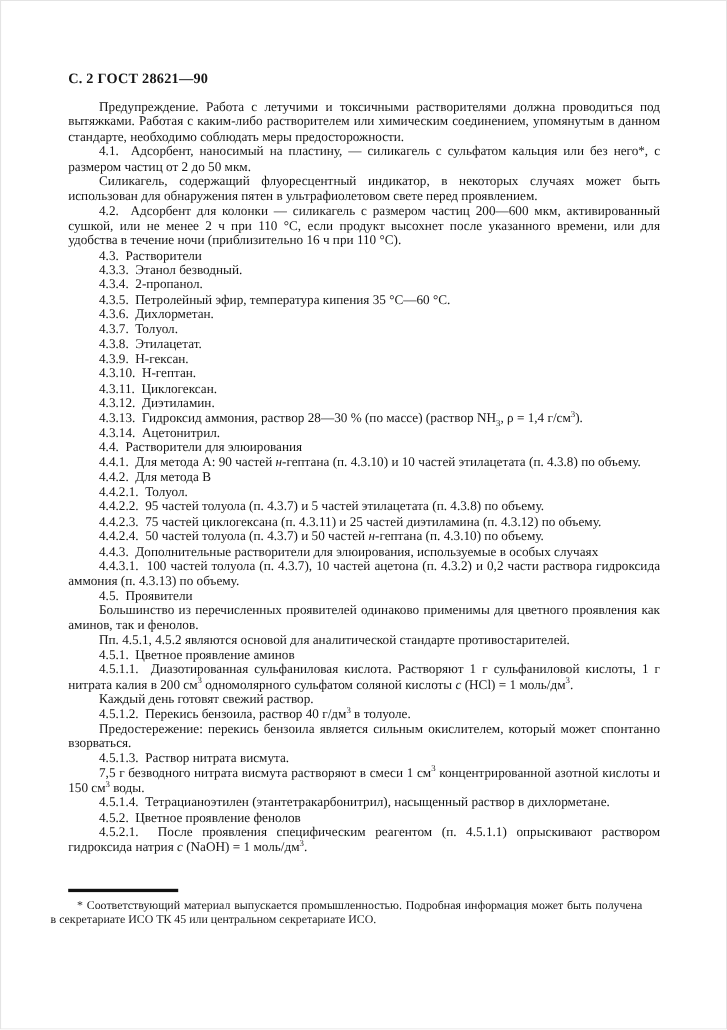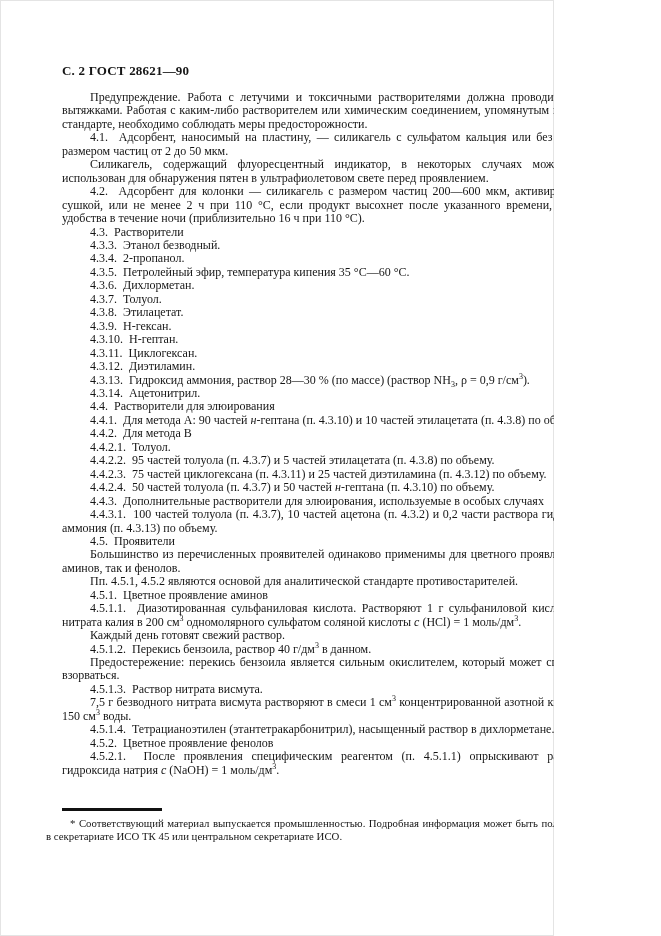--- a/index.html
+++ b/index.html
@@ -2,21 +2,21 @@
 <html><head>
 <meta charset="utf-8">
 <style>
   html, body {
     margin: 0;
     padding: 0;
     background: #ffffff;
   }
   .page {
     position: relative;
-    width: 554px;
+    width: 661px;
     height: 936px;
     background: #ffffff;
     box-shadow: inset 0 0 0 1px #e4e4e4;
     font-family: "Liberation Serif", "DejaVu Serif", serif;
     color: #161616;
     overflow: hidden;
   }
   .running-header {
     position: absolute;
     left: 62px;
@@ -79,38 +79,38 @@
       <p class="para"><span>4.3.3.&nbsp; Этанол безводный.</span></p>
       <p class="para"><span>4.3.4.&nbsp; 2-пропанол.</span></p>
       <p class="para"><span>4.3.5.&nbsp; Петролейный эфир, температура кипения 35 °С—60 °С.</span></p>
       <p class="para"><span>4.3.6.&nbsp; Дихлорметан.</span></p>
       <p class="para"><span>4.3.7.&nbsp; Толуол.</span></p>
       <p class="para"><span>4.3.8.&nbsp; Этилацетат.</span></p>
       <p class="para"><span>4.3.9.&nbsp; Н-гексан.</span></p>
       <p class="para"><span>4.3.10.&nbsp; Н-гептан.</span></p>
       <p class="para"><span>4.3.11.&nbsp; Циклогексан.</span></p>
       <p class="para"><span>4.3.12.&nbsp; Диэтиламин.</span></p>
-      <p class="para"><span>4.3.13.&nbsp; Гидроксид аммония, раствор 28—30 % (по массе) (раствор NH</span><sub>3</sub><span>, ρ = 0,9 г/см</span><sup>3</sup><span>).</span></p>
+      <p class="para"><span>4.3.13.&nbsp; Гидроксид аммония, раствор 28—30 % (по массе) (раствор NH</span><sub>3</sub><span>, ρ = 1,4 г/см</span><sup>3</sup><span>).</span></p>
       <p class="para"><span>4.3.14.&nbsp; Ацетонитрил.</span></p>
       <p class="para"><span class="b">4.4.&nbsp; Растворители для элюирования</span></p>
       <p class="para"><span>4.4.1.&nbsp; Для метода А: 90 частей </span><span class="i">н</span><span>-гептана (п. 4.3.10) и 10 частей этилацетата (п. 4.3.8) по объему.</span></p>
       <p class="para"><span>4.4.2.&nbsp; Для метода В</span></p>
       <p class="para"><span>4.4.2.1.&nbsp; Толуол.</span></p>
       <p class="para"><span>4.4.2.2.&nbsp; 95 частей толуола (п. 4.3.7) и 5 частей этилацетата (п. 4.3.8) по объему.</span></p>
       <p class="para"><span>4.4.2.3.&nbsp; 75 частей циклогексана (п. 4.3.11) и 25 частей диэтиламина (п. 4.3.12) по объему.</span></p>
       <p class="para"><span>4.4.2.4.&nbsp; 50 частей толуола (п. 4.3.7) и 50 частей </span><span class="i">н</span><span>-гептана (п. 4.3.10) по объему.</span></p>
       <p class="para"><span>4.4.3.&nbsp; Дополнительные растворители для элюирования, используемые в особых случаях</span></p>
       <p class="para"><span>4.4.3.1.&nbsp; 100 частей толуола (п. 4.3.7), 10 частей ацетона (п. 4.3.2) и 0,2 части раствора гидроксида аммония (п. 4.3.13) по объему.</span></p>
       <p class="para"><span class="b">4.5.&nbsp; Проявители</span></p>
       <p class="para"><span>Большинство из перечисленных проявителей одинаково применимы для цветного проявления как аминов, так и фенолов.</span></p>
       <p class="para"><span>Пп. 4.5.1, 4.5.2 являются основой для аналитической стандарте противостарителей.</span></p>
       <p class="para"><span>4.5.1.&nbsp; Цветное проявление аминов</span></p>
       <p class="para"><span>4.5.1.1.&nbsp; Диазотированная сульфаниловая кислота. Растворяют 1 г сульфаниловой кислоты, 1 г нитрата калия в 200 см</span><sup>3</sup><span> одномолярного сульфатом соляной кислоты </span><span class="i">с</span><span> (HCl) = 1 моль/дм</span><sup>3</sup><span>.</span></p>
       <p class="para"><span>Каждый день готовят свежий раствор.</span></p>
-      <p class="para"><span>4.5.1.2.&nbsp; Перекись бензоила, раствор 40 г/дм</span><sup>3</sup><span> в данном.</span></p>
+      <p class="para"><span>4.5.1.2.&nbsp; Перекись бензоила, раствор 40 г/дм</span><sup>3</sup><span> в толуоле.</span></p>
       <p class="para"><span class="b">Предостережение:</span><span> перекись бензоила является сильным окислителем, который может спонтанно взорваться.</span></p>
       <p class="para"><span>4.5.1.3.&nbsp; Раствор нитрата висмута.</span></p>
       <p class="para"><span>7,5 г безводного нитрата висмута растворяют в смеси 1 см</span><sup>3</sup><span> концентрированной азотной кислоты и 150 см</span><sup>3</sup><span> воды.</span></p>
       <p class="para"><span>4.5.1.4.&nbsp; Тетрацианоэтилен (этантетракарбонитрил), насыщенный раствор в дихлорметане.</span></p>
       <p class="para"><span>4.5.2.&nbsp; Цветное проявление фенолов</span></p>
       <p class="para"><span>4.5.2.1.&nbsp; После проявления специфическим реагентом (п. 4.5.1.1) опрыскивают раствором гидроксида натрия </span><span class="i">с</span><span> (NaOH) = 1 моль/дм</span><sup>3</sup><span>.</span></p>
     </div>
 
   <div class="footnote-rule"></div>
 

